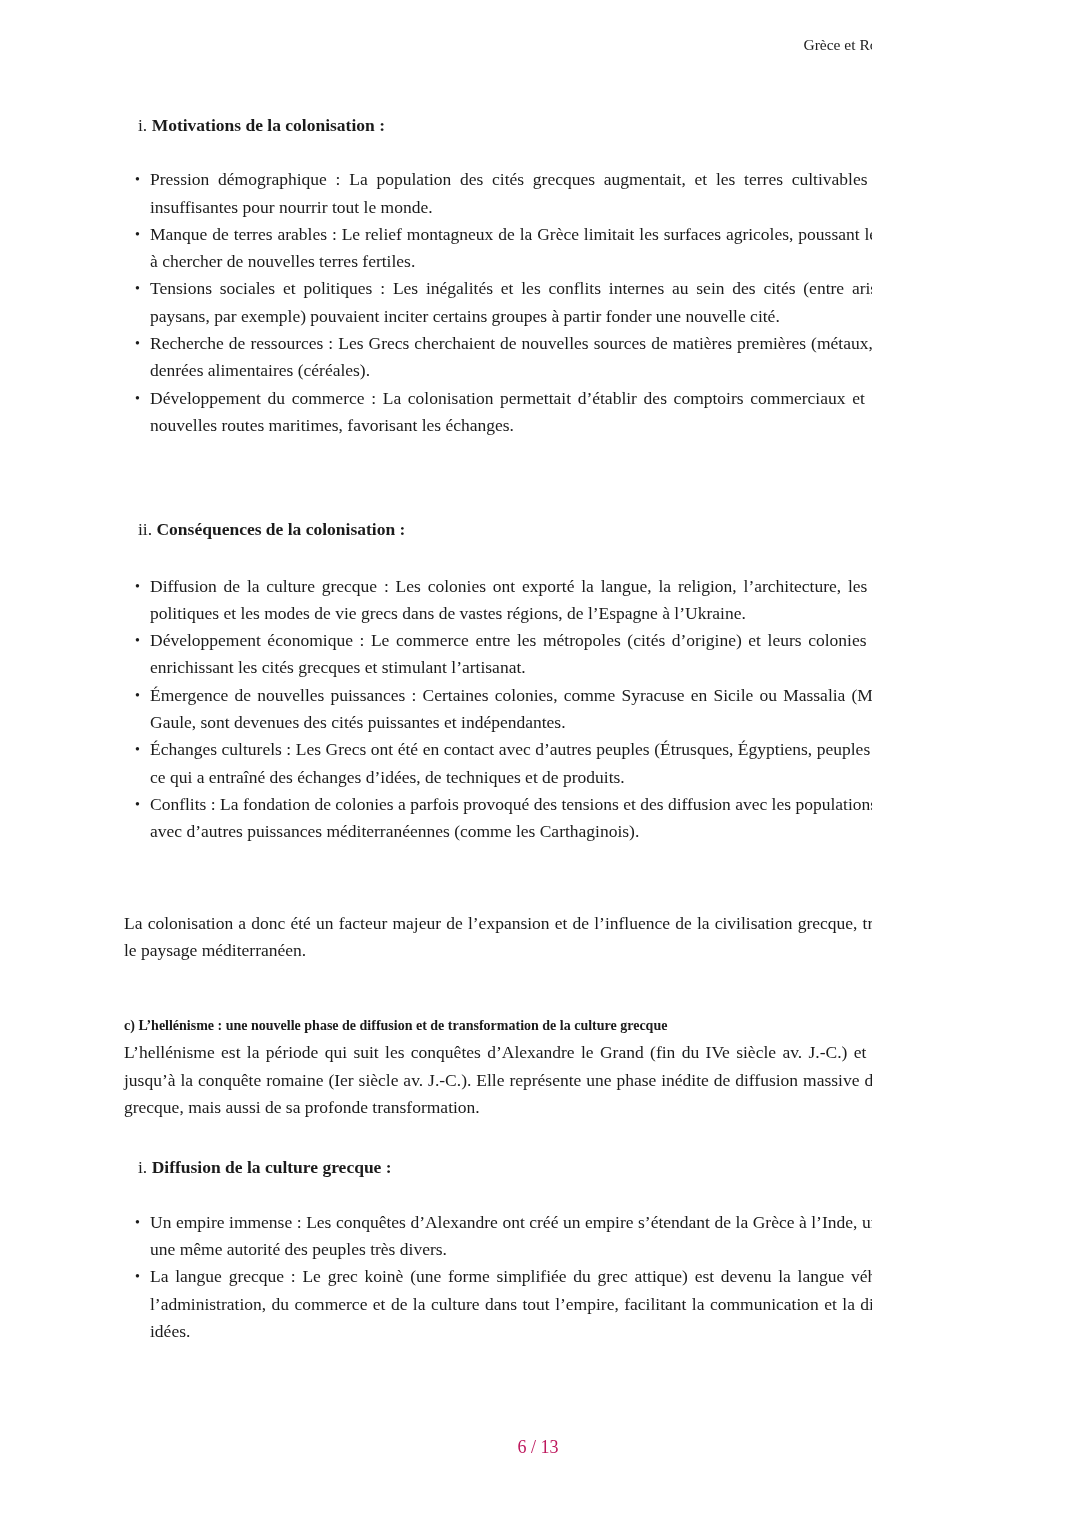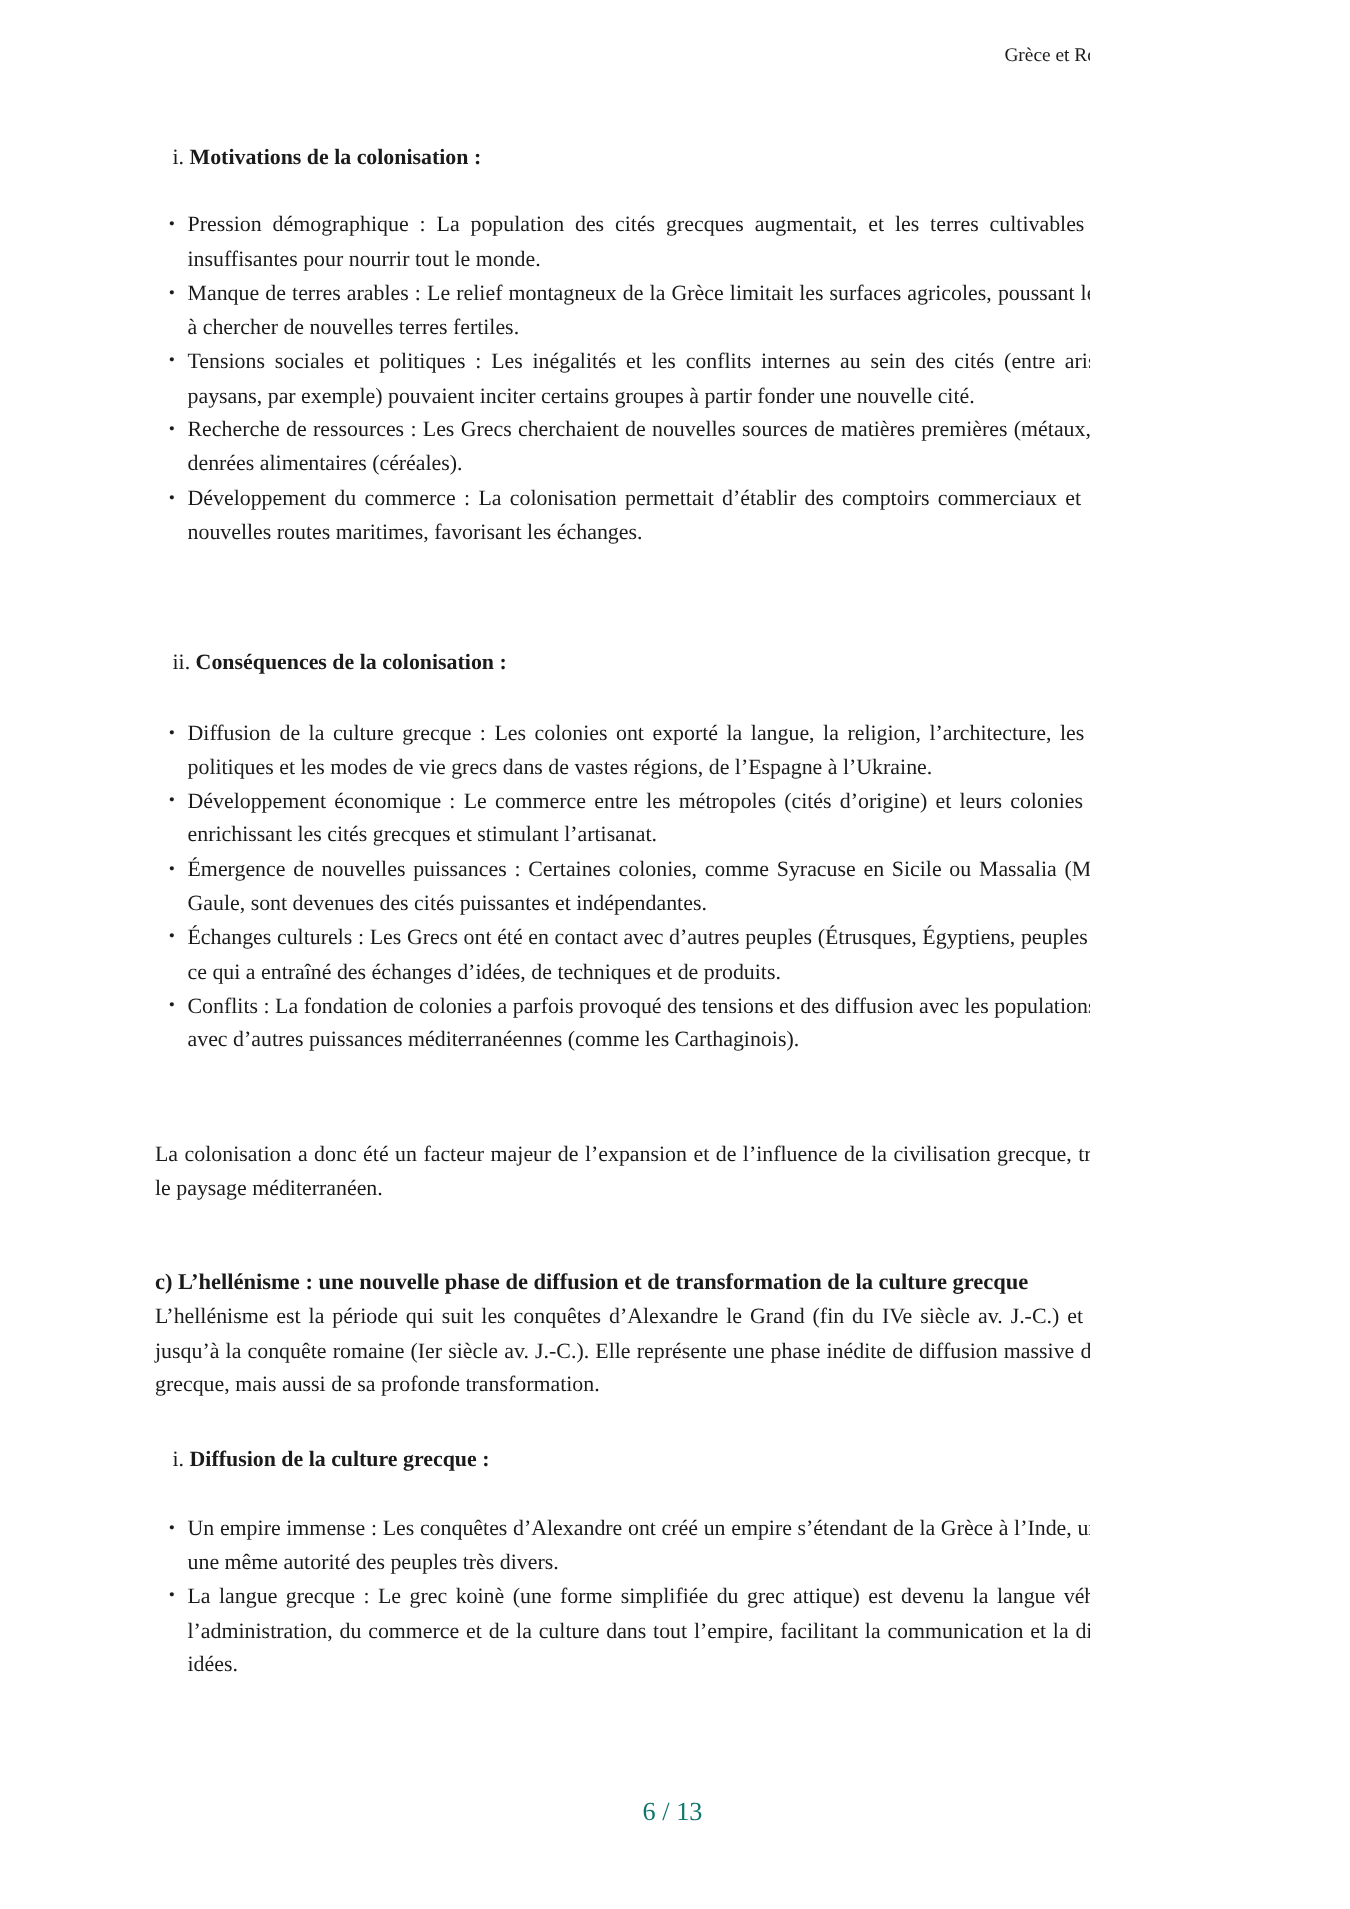--- a/index.html
+++ b/index.html
@@ -49,30 +49,30 @@
   .bullet-dot {
     position: absolute;
     left: -15px;
     top: 0;
     font-size: 14px;
     line-height: 27.3px;
   }
   .lead { font-weight: normal; }
   p.conclusion { margin: 64px 0 0 0; text-align: justify; }
   .hellenism { margin-top: 48px; }
-  .hellenism h3 { margin: 0; font-size: 18px; font-weight: bold; line-height: 27.3px; }
+  .hellenism h3 { margin: 0; font-size: 14px; font-weight: bold; line-height: 27.3px; }
   .hellenism p { margin: 0; text-align: justify; }
   .doc-footer {
     position: absolute;
     top: 1437px;
     left: 124px;
     width: 828px;
     text-align: center;
-    font-size: 21px;
-    color: #0f766e;
+    font-size: 18px;
+    color: #be185d;
   }
 </style>
 </head>
 <body>
 
 <div class="page">
 
   <div class="doc-header">Grèce et Rome - Sep 23</div>
 
   <div class="content">

